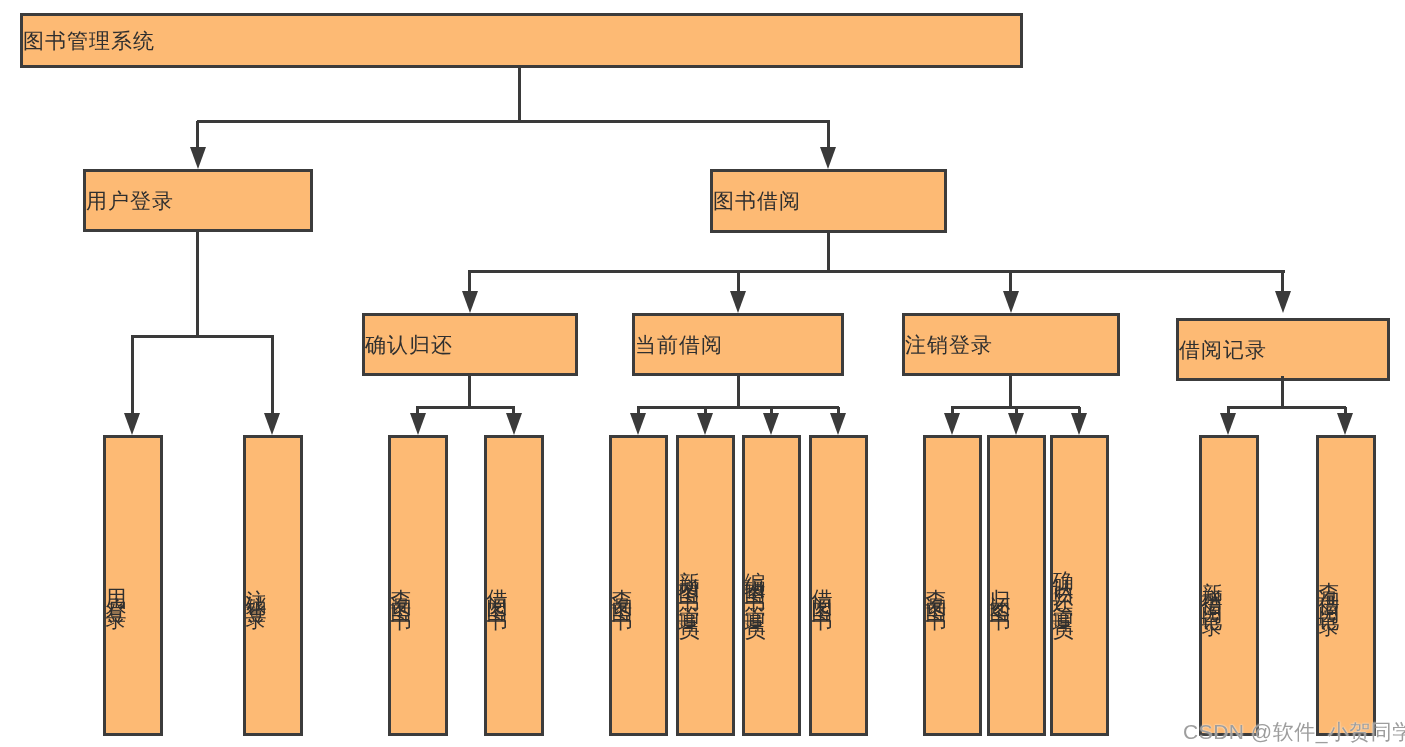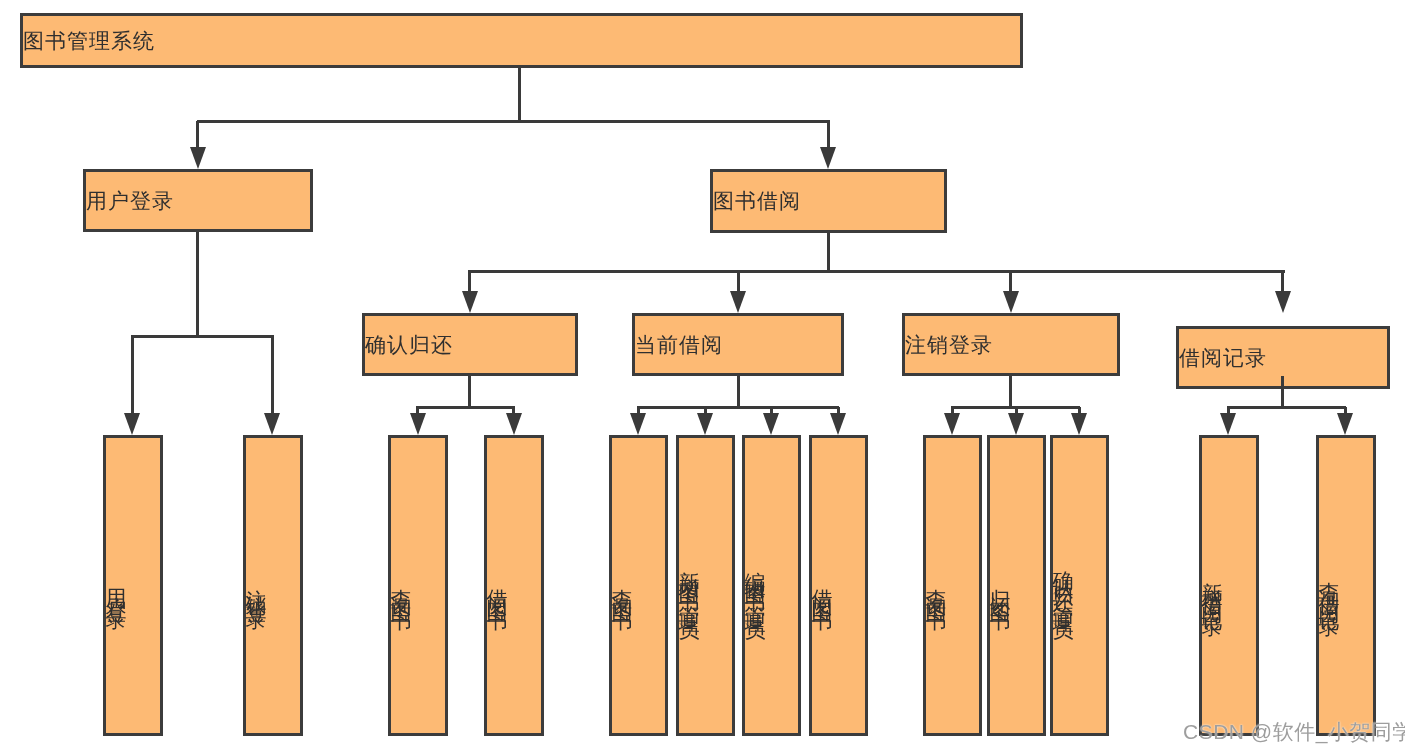--- a/index.html
+++ b/index.html
@@ -73,21 +73,21 @@
 
   <div class="node h" style="left:362px;top:313px;width:216px;height:63px">
     <span>确认归还</span>
   </div>
   <div class="node h" style="left:632px;top:313px;width:212px;height:63px">
     <span>当前借阅</span>
   </div>
   <div class="node h" style="left:902px;top:313px;width:218px;height:63px">
     <span>注销登录</span>
   </div>
-  <div class="node h" style="left:1176px;top:326px;width:214px;height:63px">
+  <div class="node h" style="left:1176px;top:318px;width:214px;height:63px">
     <span>借阅记录</span>
   </div>
 
   <div class="node v" style="left:103px;top:435px;width:60px;height:301px">
     <span>用户登录</span>
   </div>
   <div class="node v" style="left:243px;top:435px;width:60px;height:301px">
     <span>注销登录</span>
   </div>
 

